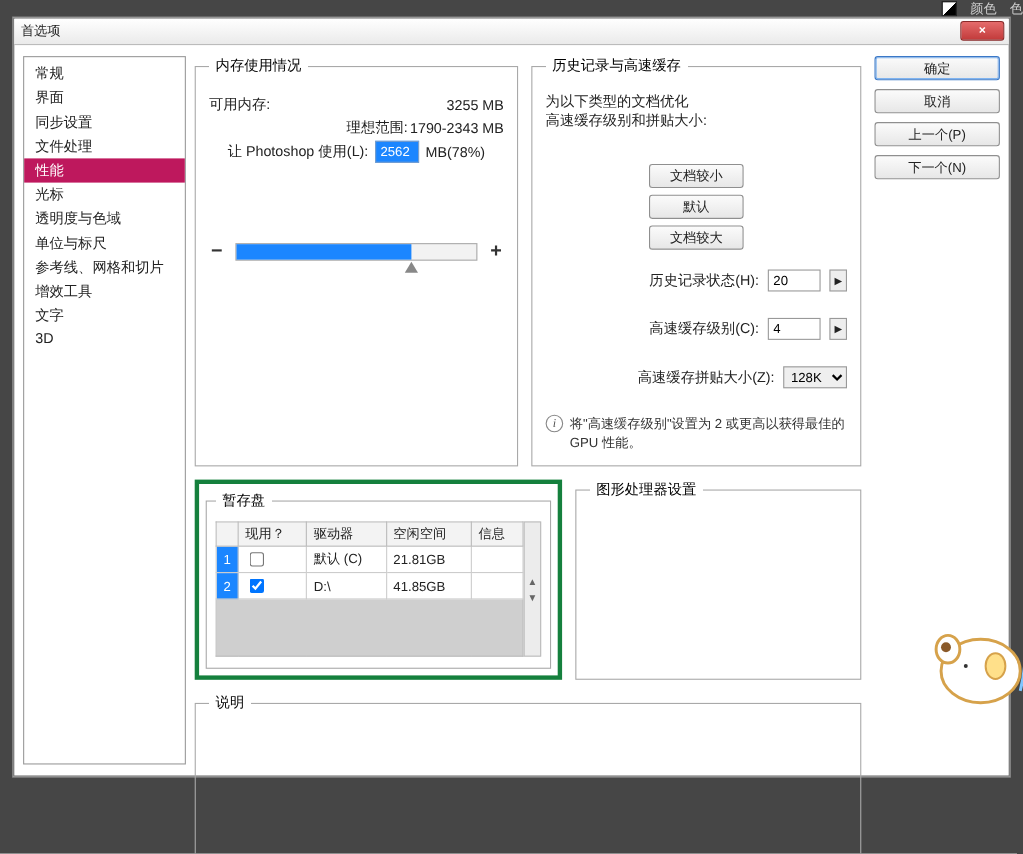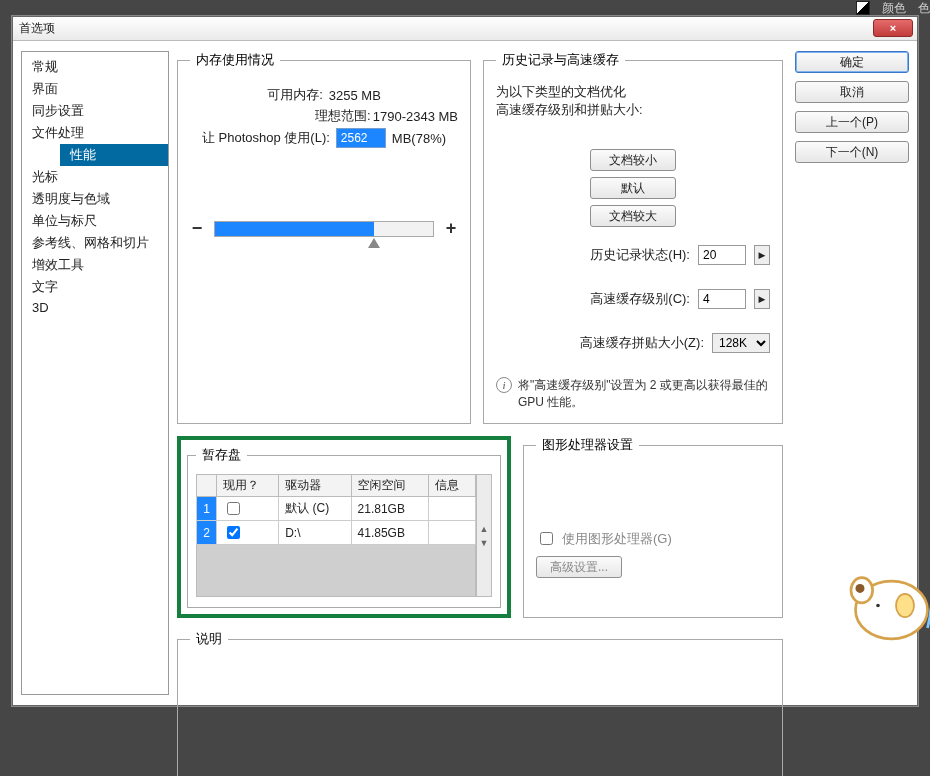--- a/index.html
+++ b/index.html
@@ -4,30 +4,30 @@
 <style>
   * { box-sizing: border-box; font-family: "Microsoft YaHei", Arial, sans-serif; }
   body { margin: 0; background: #464646; width: 930px; height: 776px; position: relative; overflow: hidden; }
   .menubar { position: absolute; top: 0; right: 0; height: 16px; display: flex; align-items: center; gap: 12px; color: #ccc; font-size: 12px; }
   .dialog { position: absolute; left: 12px; top: 16px; width: 906px; height: 690px; background: #fff; border: 1px solid #666; box-shadow: 0 0 0 1px #888; }
   .titlebar { height: 24px; background: linear-gradient(#fff,#eaeaea); border-bottom: 1px solid #bbb; display: flex; align-items: center; padding: 0 6px; font-size: 12px; color: #222; position: relative; }
   .closebtn { position: absolute; right: 4px; top: 2px; width: 40px; height: 18px; background: linear-gradient(#e56b6b,#c23b3b); border: 1px solid #8a2a2a; border-radius: 3px; display: flex; align-items: center; justify-content: center; color: #fff; font-weight: bold; font-size: 11px; cursor: pointer; }
   .body { display: flex; height: calc(100% - 24px); }
   .sidebar { width: 148px; border: 1px solid #999; margin: 10px 0 10px 8px; padding: 4px 0; background: #fff; }
   .sidebar-item { font-size: 13px; padding: 2px 10px; color: #222; cursor: pointer; white-space: nowrap; }
-  .sidebar-item.selected { background: #0369a1; color: #fff; margin-left: 38px; }
+  .sidebar-item.selected { background: #be185d; color: #fff; }
   .main { flex: 1; padding: 10px 8px 10px 8px; display: flex; gap: 12px; position: relative; }
   .col-left { flex: 1; display: flex; flex-direction: column; gap: 12px; }
   .col-mid  { width: 300px; display: flex; flex-direction: column; gap: 12px; justify-content: center; }
   .col-right { width: 114px; display: flex; flex-direction: column; gap: 8px; align-items: stretch; }
   fieldset { border: 1px solid #a9a9a9; margin: 0; padding: 14px 12px 12px 12px; font-size: 13px; color: #222; position: relative; }
   legend { padding: 0 6px; font-size: 13px; color: #000000; }
   .kvrow { display: flex; align-items: center; justify-content: flex-end; gap: 6px; margin: 3px 0; }
   .kvrow .lbl { text-align: right; }
-  .valinput { width: 50px; height: 20px; border: 1px solid #7a9ecb; background: #1b86ff; color: #fff; font-size: 12px; padding: 0 4px; text-align: left; }
+  .valinput { width: 40px; height: 20px; border: 1px solid #7a9ecb; background: #1b86ff; color: #fff; font-size: 12px; padding: 0 4px; text-align: left; }
   .slider-row { display: flex; align-items: center; gap: 10px; margin-top: 70px; }
   .slider-row .minus, .slider-row .plus { font-size: 18px; font-weight: bold; width: 14px; text-align: center; color: #333; }
   .slider-track { flex: 1; height: 16px; background: #f2f2f2; border: 1px solid #aaa; position: relative; }
   .slider-fill { position: absolute; left: 0; top: 0; bottom: 0; width: 73%; background: #1b86ff; }
   .slider-thumb { position: absolute; left: 73%; top: 16px; width: 0; height: 0; border-left: 6px solid transparent; border-right: 6px solid transparent; border-bottom: 10px solid #888; transform: translateX(-6px); }
   .btn { height: 22px; min-width: 86px; padding: 0 10px; background: linear-gradient(#fbfbfb,#e7e7e7); border: 1px solid #8f8f8f; border-radius: 3px; font-size: 12px; cursor: pointer; display: inline-flex; align-items: center; justify-content: center; color: #222; }
   .btn.primary { border: 1px solid #3a78c7; box-shadow: 0 0 0 1px #7fb3ef inset; }
   .histbtns { display: flex; flex-direction: column; align-items: center; gap: 6px; margin-top: 18px; }
   .formrow { display: flex; align-items: center; justify-content: flex-end; gap: 8px; margin: 6px 0; }
   .formrow .lbl { font-size: 13px; }
@@ -82,21 +82,21 @@
       <div class="sidebar-item">增效工具</div>
       <div class="sidebar-item">文字</div>
       <div class="sidebar-item">3D</div>
     </div>
 
     <div class="main">
       <div class="col-left">
         <div style="display:flex; gap:12px;">
           <fieldset style="flex:1; min-height:280px;">
             <legend>内存使用情况</legend>
-            <div class="kvrow" style="justify-content:center; gap:6px;">
+            <div class="kvrow" style="justify-content:space-between; gap:6px;">
               <span class="lbl">可用内存:</span>
               <span>3255 MB</span>
             </div>
             <div class="kvrow" style="justify-content:flex-end; gap:2px;">
               <span class="lbl">理想范围:</span>
               <span>1790-2343 MB</span>
             </div>
             <div class="kvrow" style="justify-content:center; gap:6px;">
               <span class="lbl">让 Photoshop 使用(L):</span>
               <input class="valinput" value="2562" style="">
@@ -184,27 +184,20 @@
                 <div class="vscroll">
                   <span class="arrow">▲</span>
                   <span class="arrow">▼</span>
                 </div>
               </div>
             </fieldset>
           </div>
 
           <fieldset class="gpu" style="width:260px;">
             <legend>图形处理器设置</legend>
-            <div class="gpbody">
-              <label style="display:flex; align-items:center; gap:6px; font-size:13px; color:#888;">
-                <input type="checkbox" class="checkbox" style="">
-                <span>使用图形处理器(G)</span>
-              </label>
-              <button class="btn" style="align-self:flex-start; color:#888;">高级设置...</button>
-            </div>
           </fieldset>
         </div>
 
         <fieldset class="desc">
           <legend>说明</legend>
         </fieldset>
       </div>
 
       <div class="col-right">
         <button class="btn primary">确定</button>

